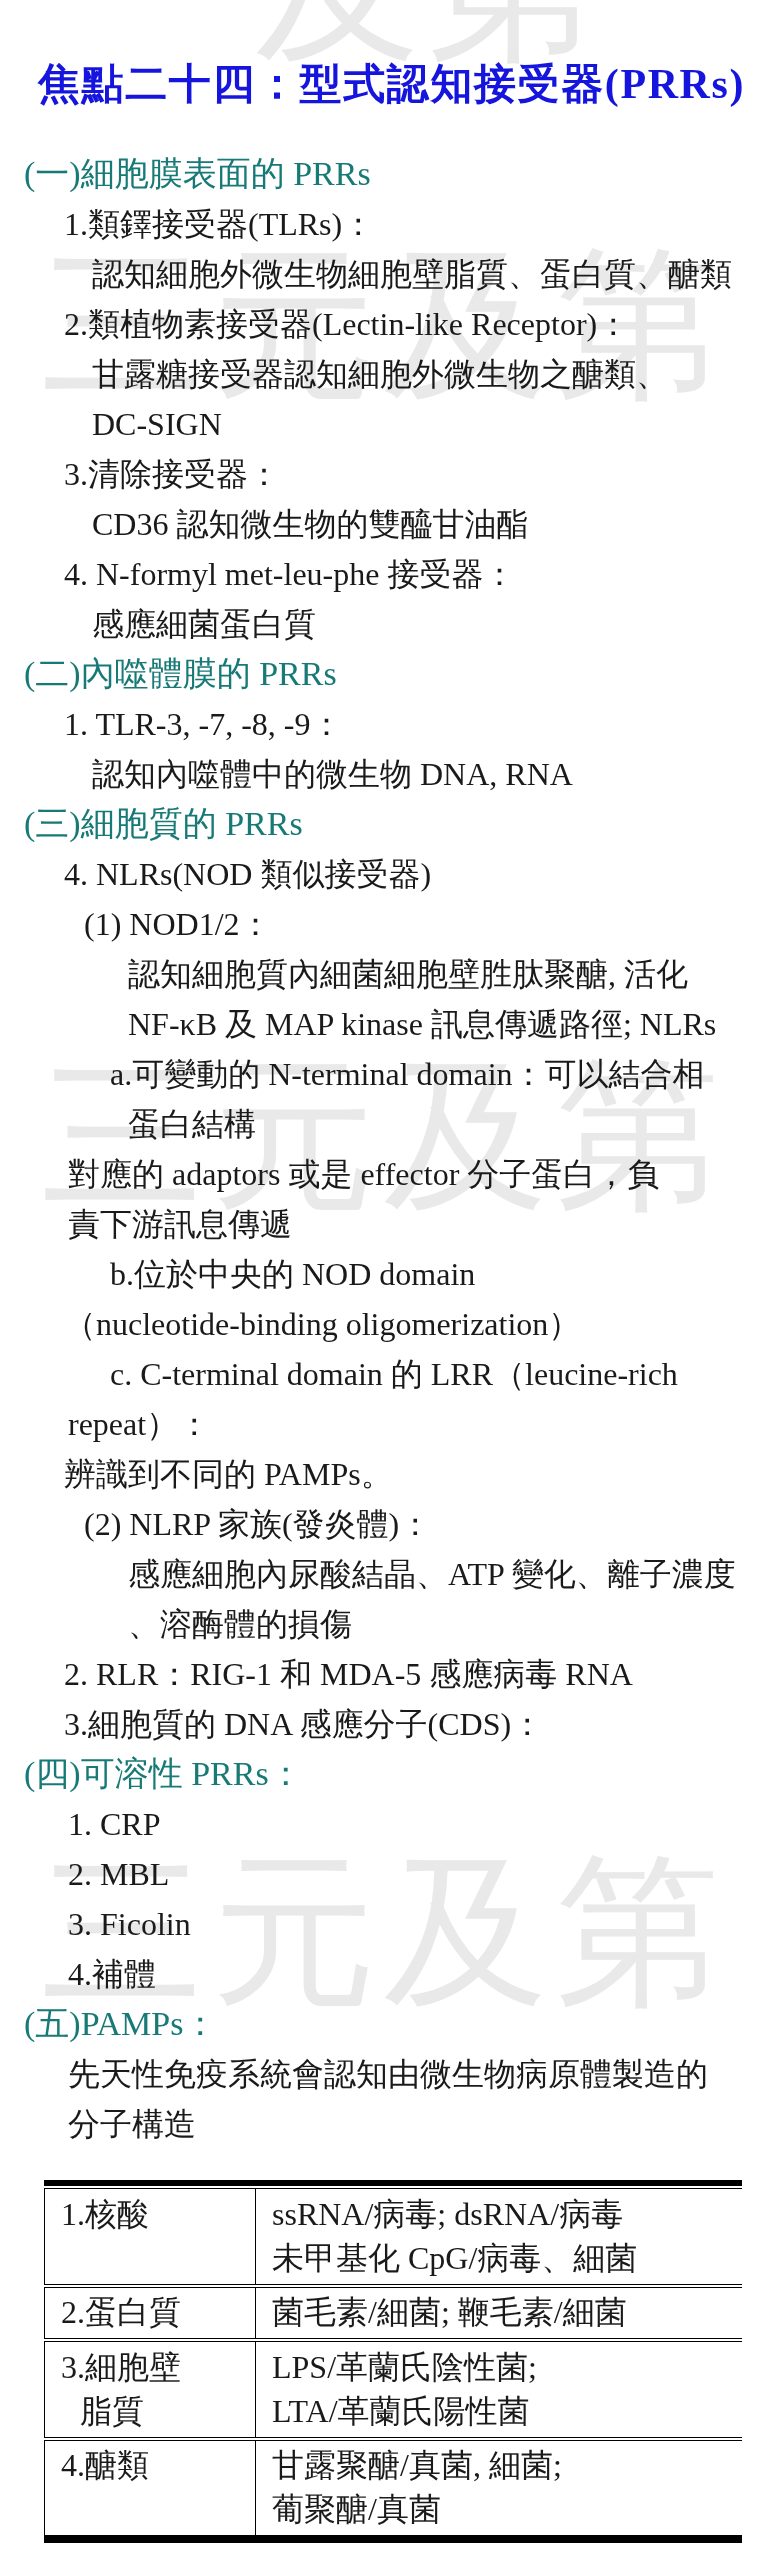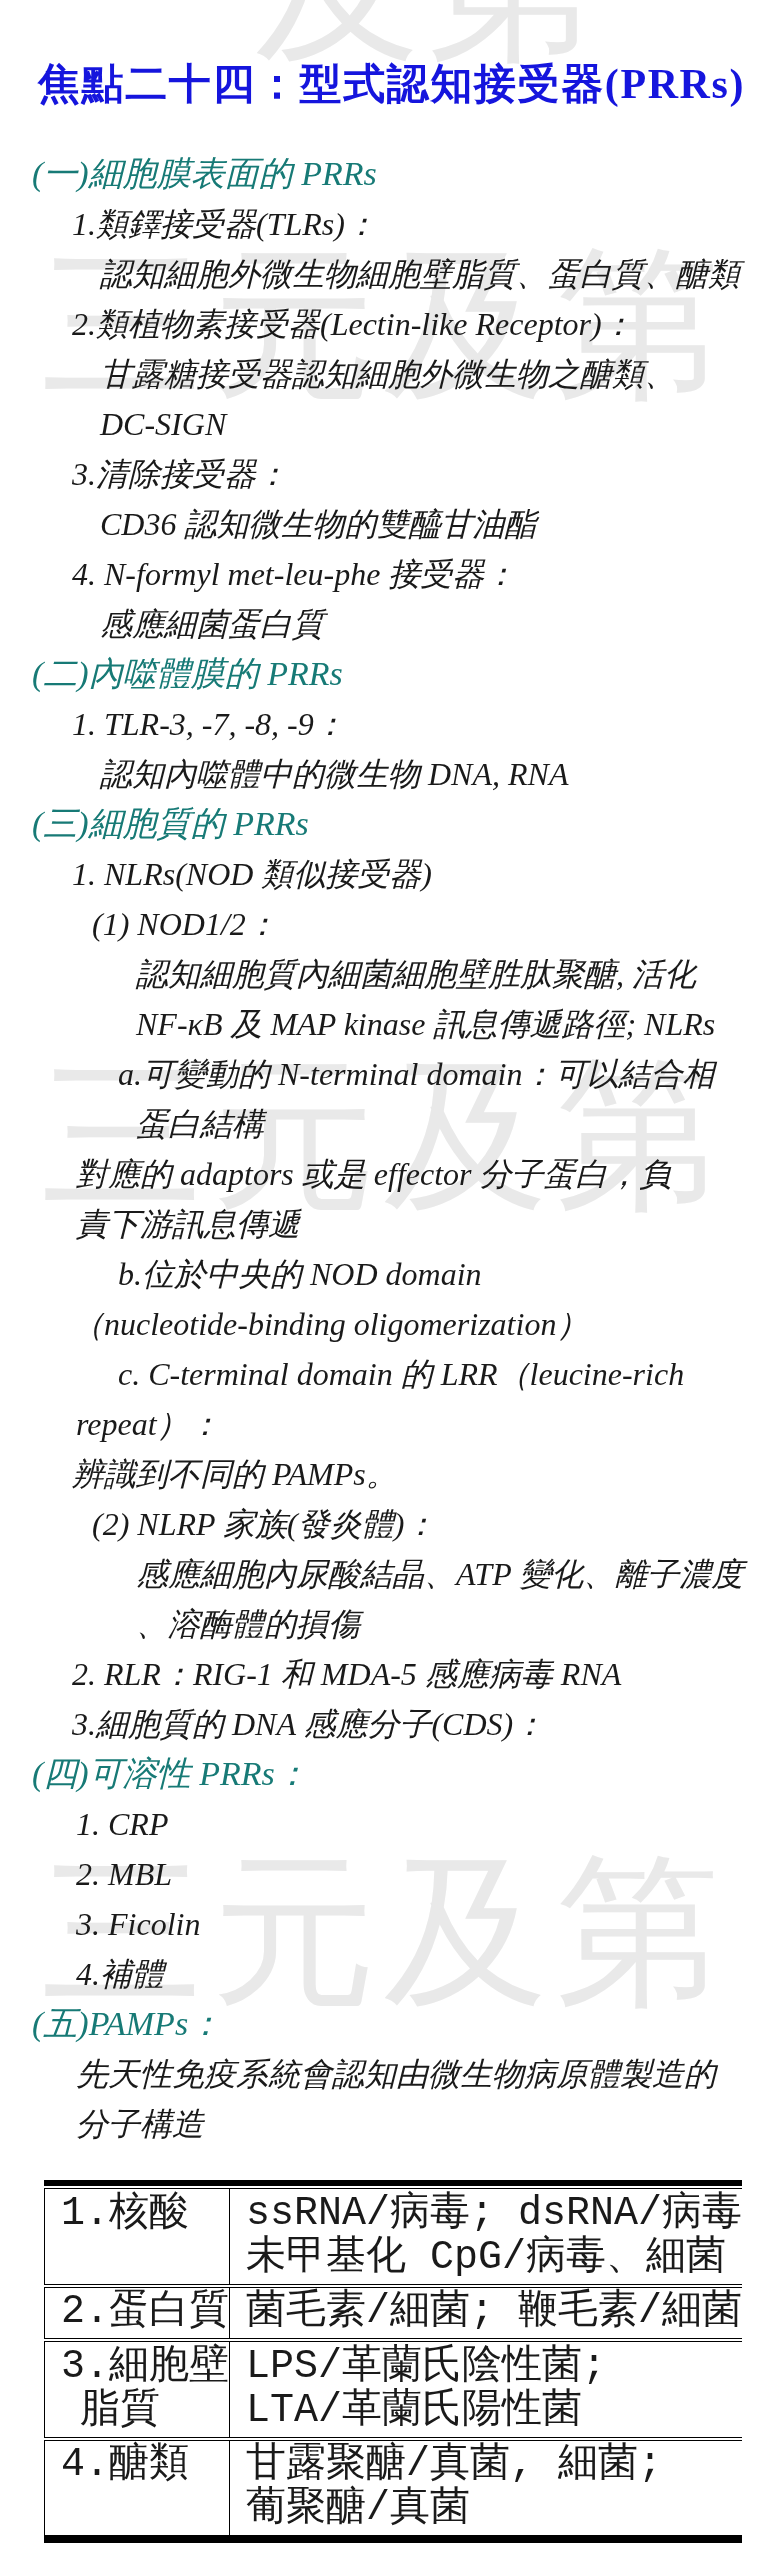--- a/index.html
+++ b/index.html
@@ -25,21 +25,21 @@
   
   .title{
     position:absolute;z-index:1;
     top:56px;left:38px;
     font-size:42px;font-weight:bold;
     letter-spacing:1.6px;
     color:var(--title,#1515dd);
     white-space:nowrap;
   }
   
-  .lines{position:absolute;z-index:1;top:149px;left:12px;right:0;font-style:italic;}
+  .lines{position:absolute;z-index:1;top:149px;left:4px;right:0;}
   .line{
     height:50px;line-height:50px;
     font-size:32px;
     color:var(--body,#1a1a1a);
     white-space:nowrap;
   }
   .sec{padding-left:20px;color:var(--section,#177a76);font-size:34px;}
   .item{padding-left:60px;}
   .body{padding-left:88px;}
   .para{padding-left:64px;}
@@ -57,24 +57,23 @@
     padding-top:2.4px;
   }
   table{
     width:100%;
     border-collapse:collapse;
     border-top:1.6px solid #000;
     border-left:1.6px solid #000;
   }
   td{
     vertical-align:top;
-    font-size:40px;line-height:44px;
+    font-size:32px;line-height:44px;
     padding:2.4px 0 4px 16px;
     color:var(--body,#1a1a1a);
-    font-family:Liberation Mono, monospace;
   }
   td.c1{width:194px;border-right:1.6px solid #000;}
   tr + tr td{border-top:4px double #000;}
   td .cell-line{white-space:nowrap;}
   td.c1 .l2{padding-left:19px;}
 </style>
 </head>
 <body>
 
 <div class="page">
@@ -95,21 +94,21 @@
       <div class="line body">甘露糖接受器認知細胞外微生物之醣類、</div>
       <div class="line body">DC-SIGN</div>
       <div class="line item">3.清除接受器：</div>
       <div class="line body">CD36 認知微生物的雙醯甘油酯</div>
       <div class="line item">4. N-formyl met-leu-phe 接受器：</div>
       <div class="line body">感應細菌蛋白質</div>
       <div class="line sec">(二)內噬體膜的 PRRs</div>
       <div class="line item">1. TLR-3, -7, -8, -9：</div>
       <div class="line body">認知內噬體中的微生物 DNA, RNA</div>
       <div class="line sec">(三)細胞質的 PRRs</div>
-      <div class="line item">1. NLRs(NOD 類似接受器)</div>
+      <div class="line item">4. NLRs(NOD 類似接受器)</div>
       <div class="line num2">(1) NOD1/2：</div>
       <div class="line body2">認知細胞質內細菌細胞壁胜肽聚醣, 活化</div>
       <div class="line body2">NF-κB 及 MAP kinase 訊息傳遞路徑; NLRs</div>
       <div class="line alpha">a.可變動的 N-terminal domain：可以結合相</div>
       <div class="line body2">蛋白結構</div>
       <div class="line abody">對應的 adaptors 或是 effector 分子蛋白，負</div>
       <div class="line abody">責下游訊息傳遞</div>
       <div class="line alpha">b.位於中央的 NOD domain</div>
       <div class="line abody2">（nucleotide-binding oligomerization）</div>
       <div class="line alpha">c. C-terminal domain 的 LRR（leucine-rich</div>

